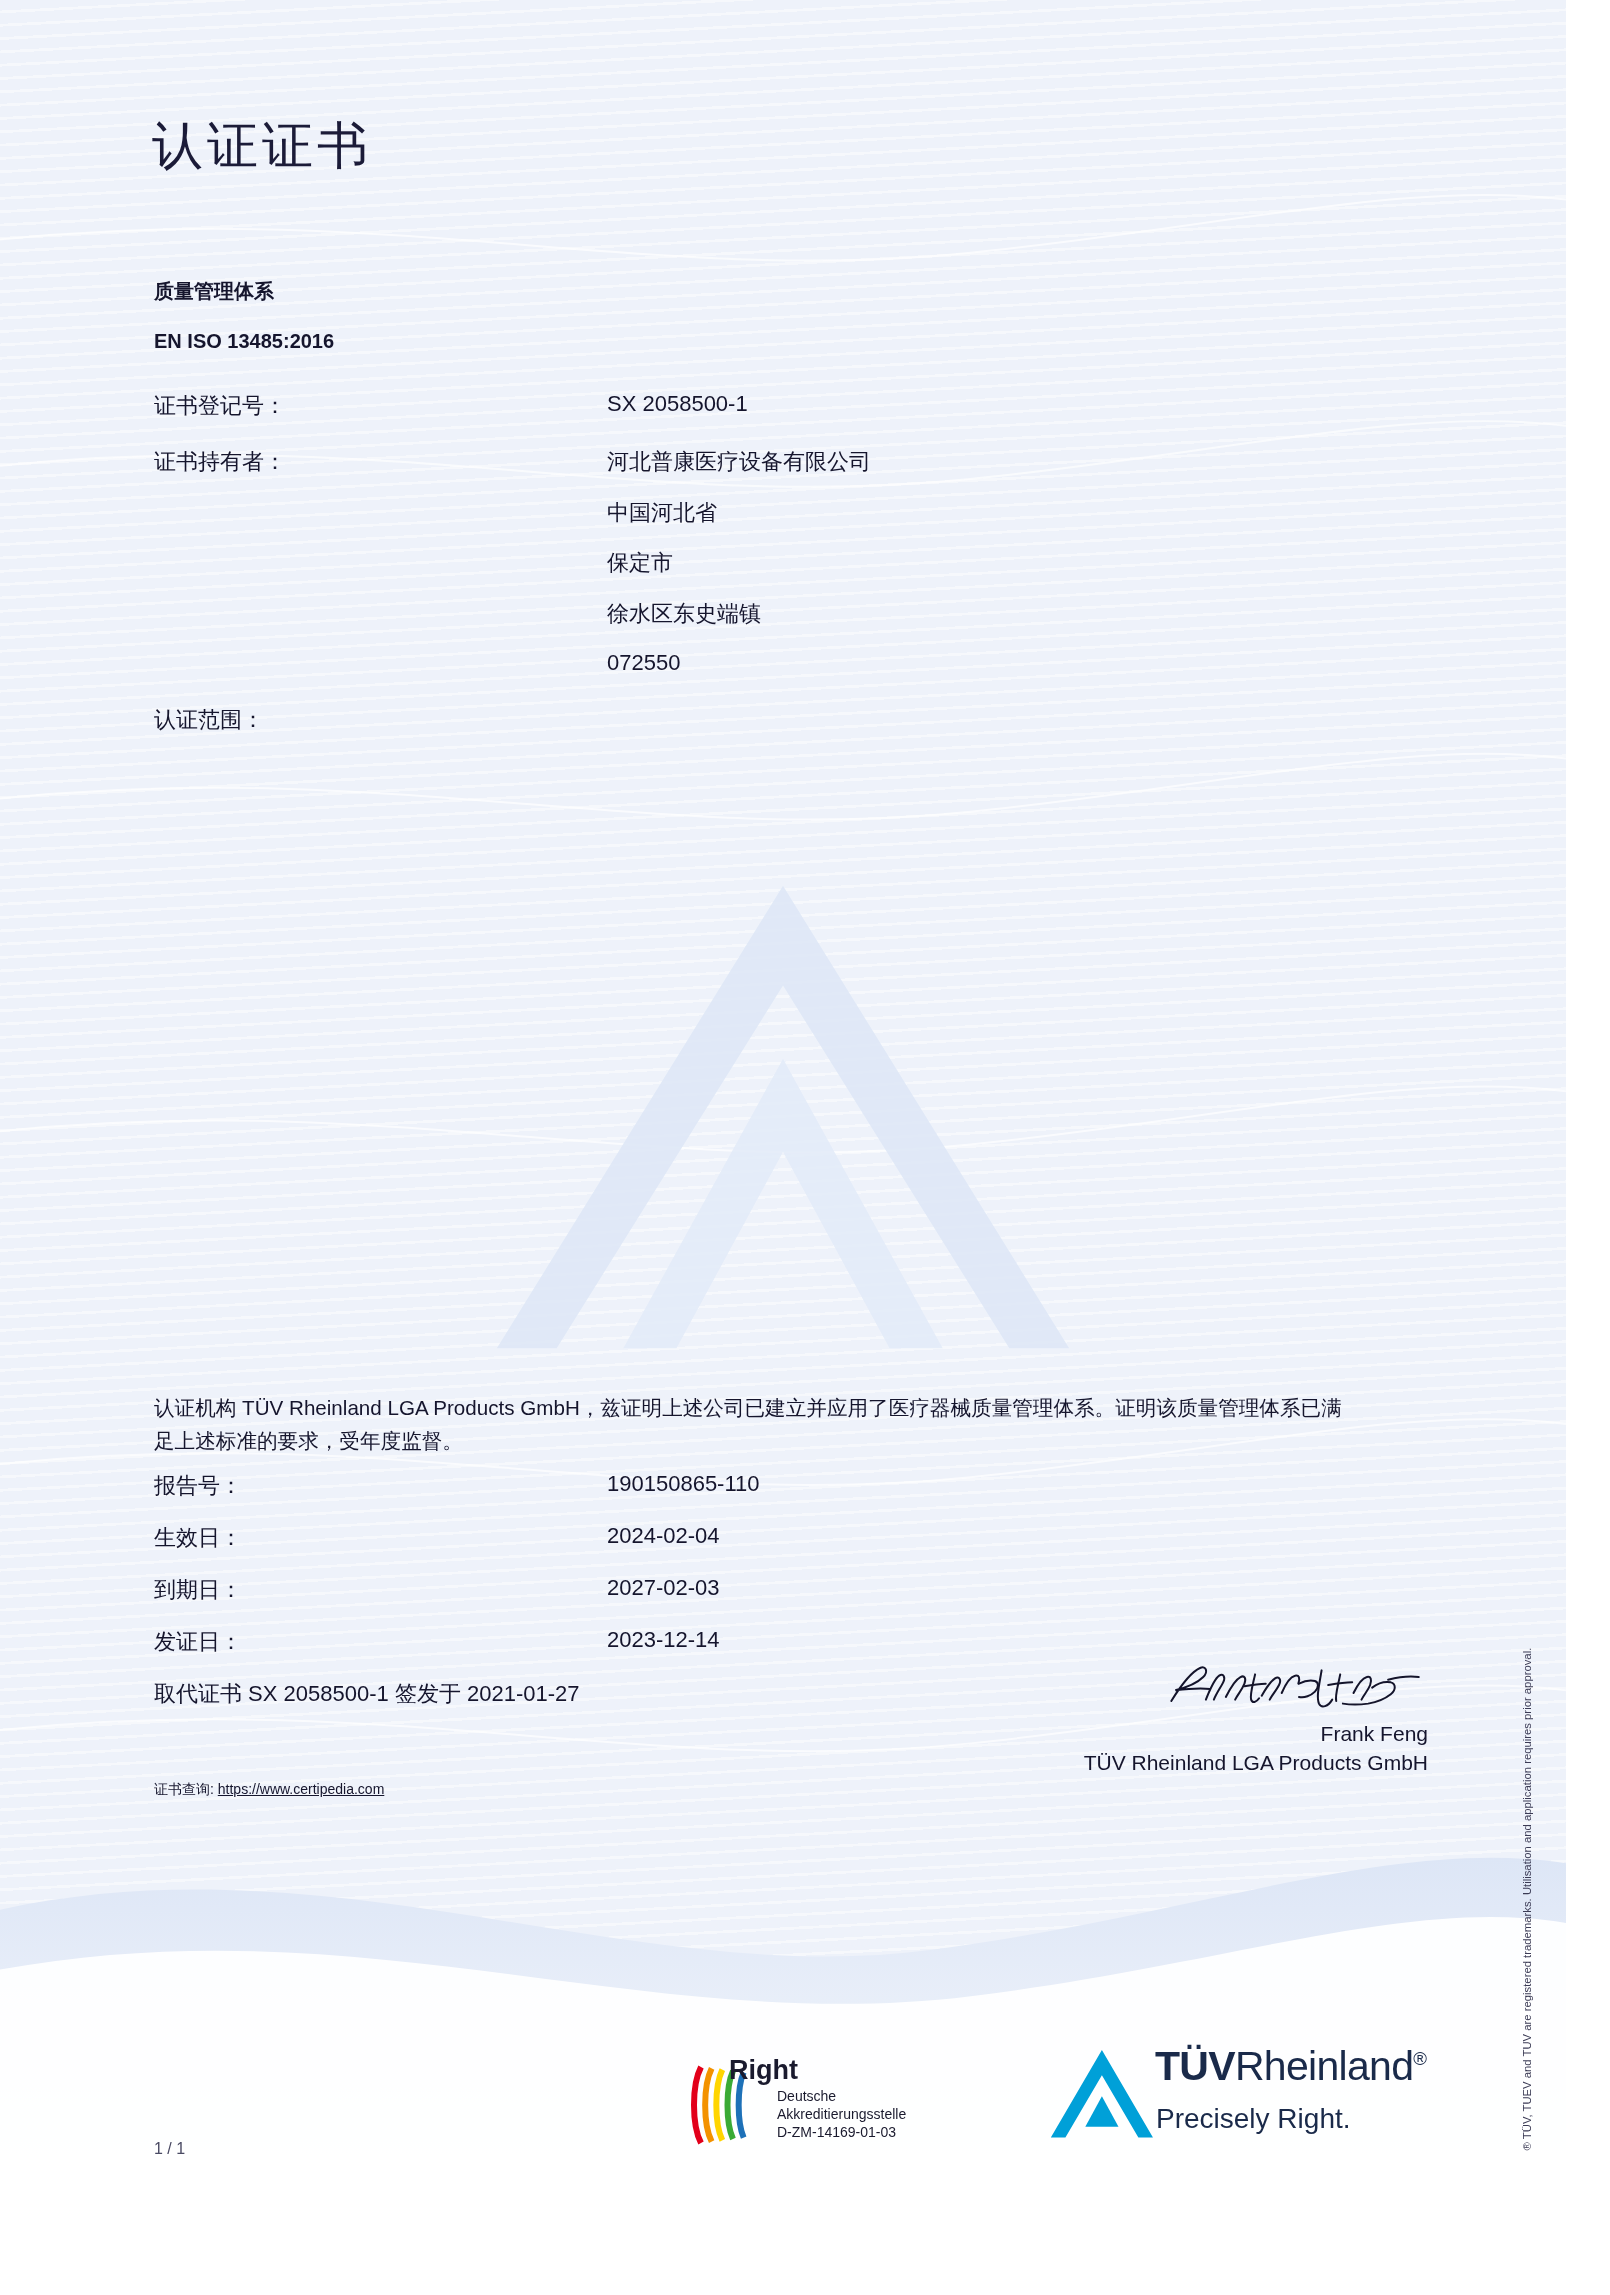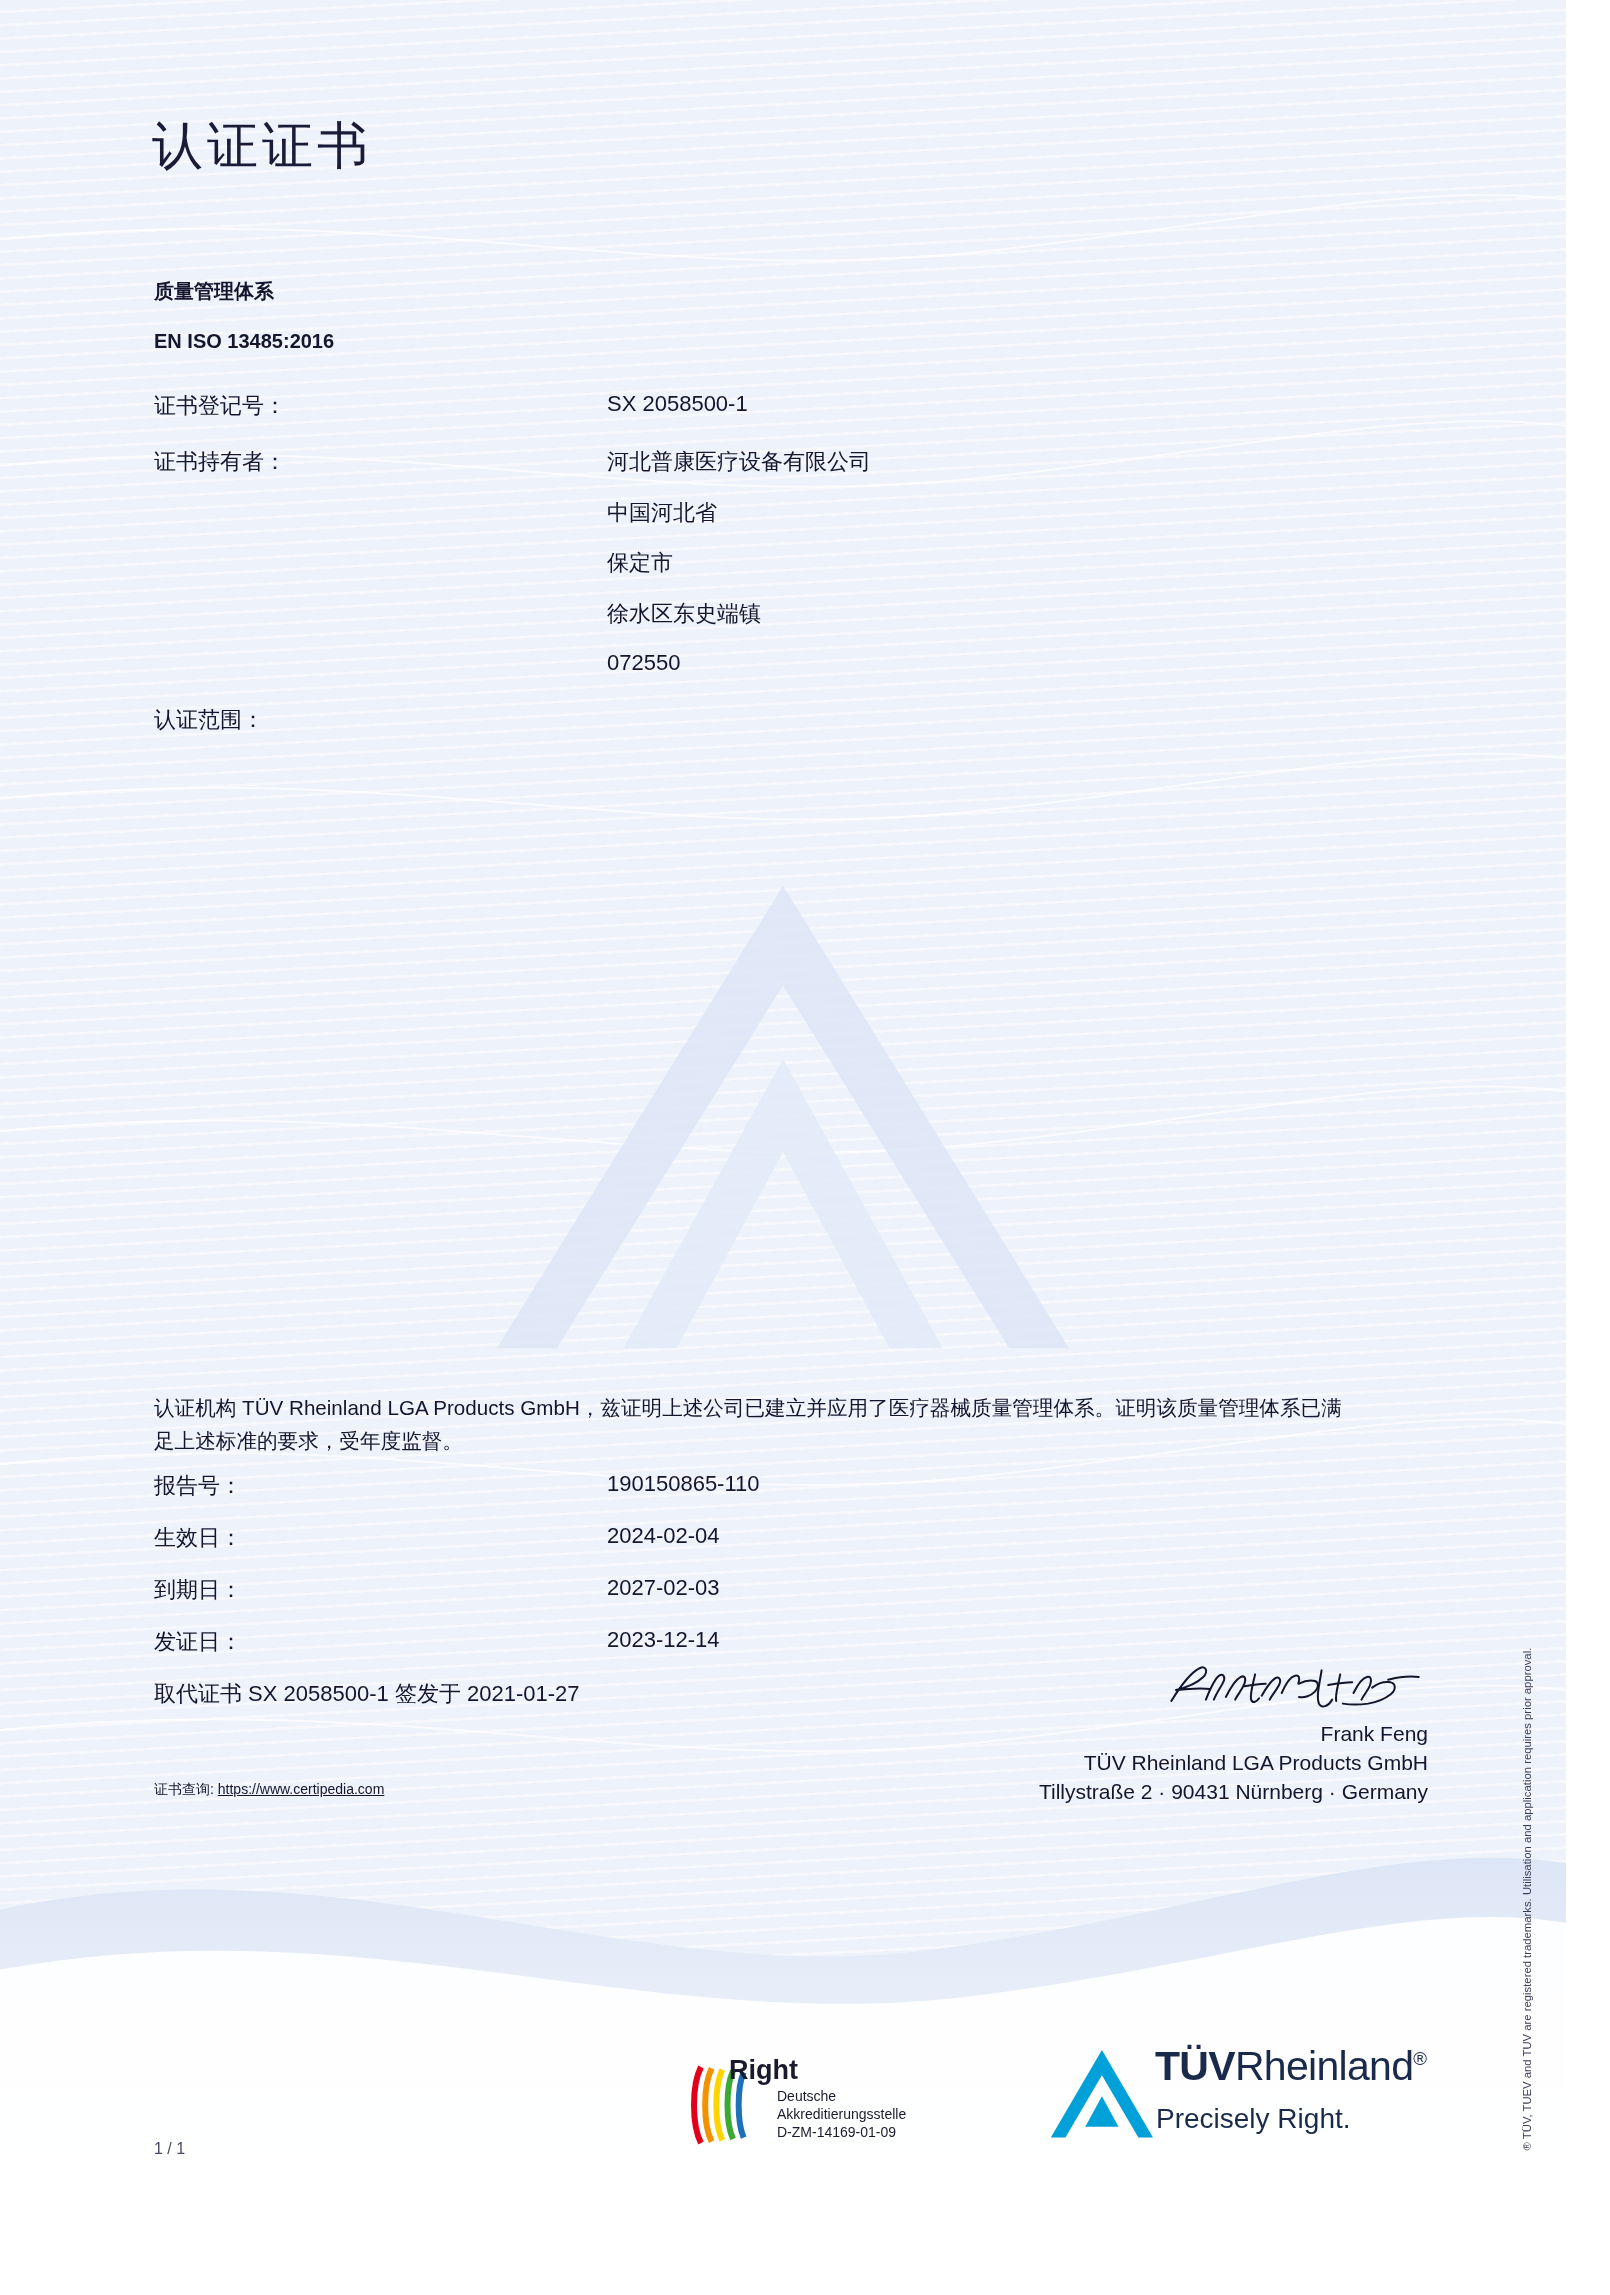--- a/index.html
+++ b/index.html
@@ -332,41 +332,40 @@
           <path d="M240 20 C236 44 232 60 236 70 C240 78 250 74 256 64"></path>
           <path d="M250 42 C262 40 274 38 286 38"></path>
           <path d="M268 26 C264 46 260 58 262 66"></path>
           <path d="M288 54 C294 42 300 32 308 30 C314 28 316 34 313 42 C310 50 304 56 300 64"></path>
           <path d="M316 46 C324 40 334 36 344 38 C352 40 352 50 344 56 C334 64 322 68 310 70 C296 72 284 72 272 70"></path>
           <path d="M340 34 C356 30 372 28 386 30"></path>
         </g>
       </svg>
       <div class="sig-name">Frank Feng</div>
       <div class="sig-company">TÜV Rheinland LGA Products GmbH</div>
-      <div class="sig-address">Tillystraße 2 · 90431 Nürnberg · Germany</div>
     </div>
 
     <div class="vertical-legal">® TÜV, TUEV and TUV are registered trademarks. Utilisation and application requires prior approval.</div>
 
     <div class="page-number">1 / 1</div>
 
     <svg class="dakks" viewBox="0 0 360 150">
       <g>
         <path d="M18 18 C4 45 4 105 18 132" stroke="#e2001a" stroke-width="9" fill="none"></path>
         <path d="M34 20 C21 46 21 104 34 130" stroke="#f39200" stroke-width="9" fill="none"></path>
         <path d="M50 22 C38 47 38 103 50 128" stroke="#ffd500" stroke-width="9" fill="none"></path>
         <path d="M66 24 C55 48 55 102 66 126" stroke="#3aaa35" stroke-width="9" fill="none"></path>
         <path d="M82 26 C72 49 72 101 82 124" stroke="#1d71b8" stroke-width="9" fill="none"></path>
       </g>
     </svg>
     <div class="dakks-word">Right</div>
     <div class="dakks-text">
       <div style="margin-top:29px">Deutsche</div>
       <div>Akkreditierungsstelle</div>
-      <div>D-ZM-14169-01-09</div>
+      <div>D-ZM-14169-01-03</div>
     </div>
 
     <svg class="tuv-logo" viewBox="0 0 700 190">
       <g>
         <path d="M95 18 L172 150 L150 150 L95 56 L40 150 L18 150 Z" fill="#00a0d8"></path>
         <path d="M95 78 L128 138 L62 138 Z" fill="#ffffff"></path>
         <path d="M95 88 L120 134 L70 134 Z" fill="#00a0d8"></path>
       </g>
     </svg>
     <div class="tuv-word"><b>TÜV</b><span>Rheinland</span><span class="tuv-reg">®</span></div>

